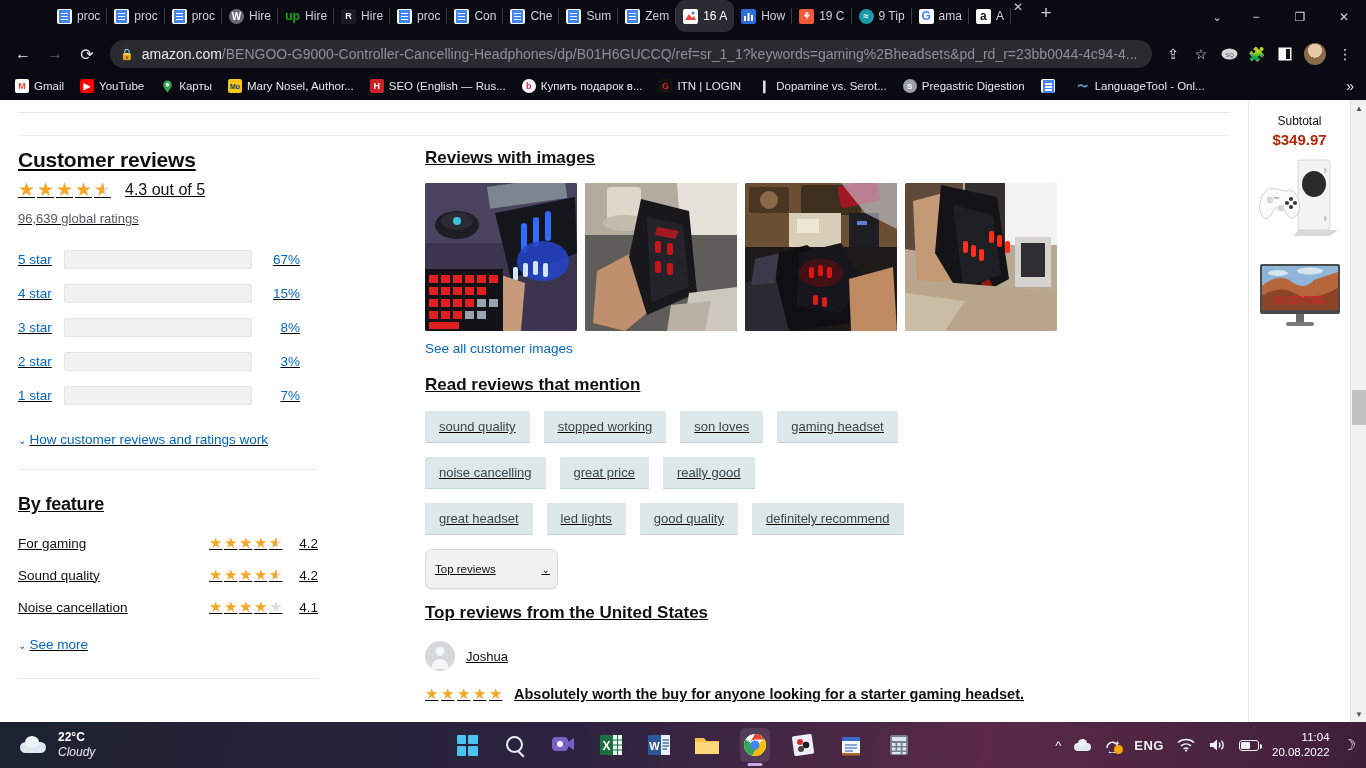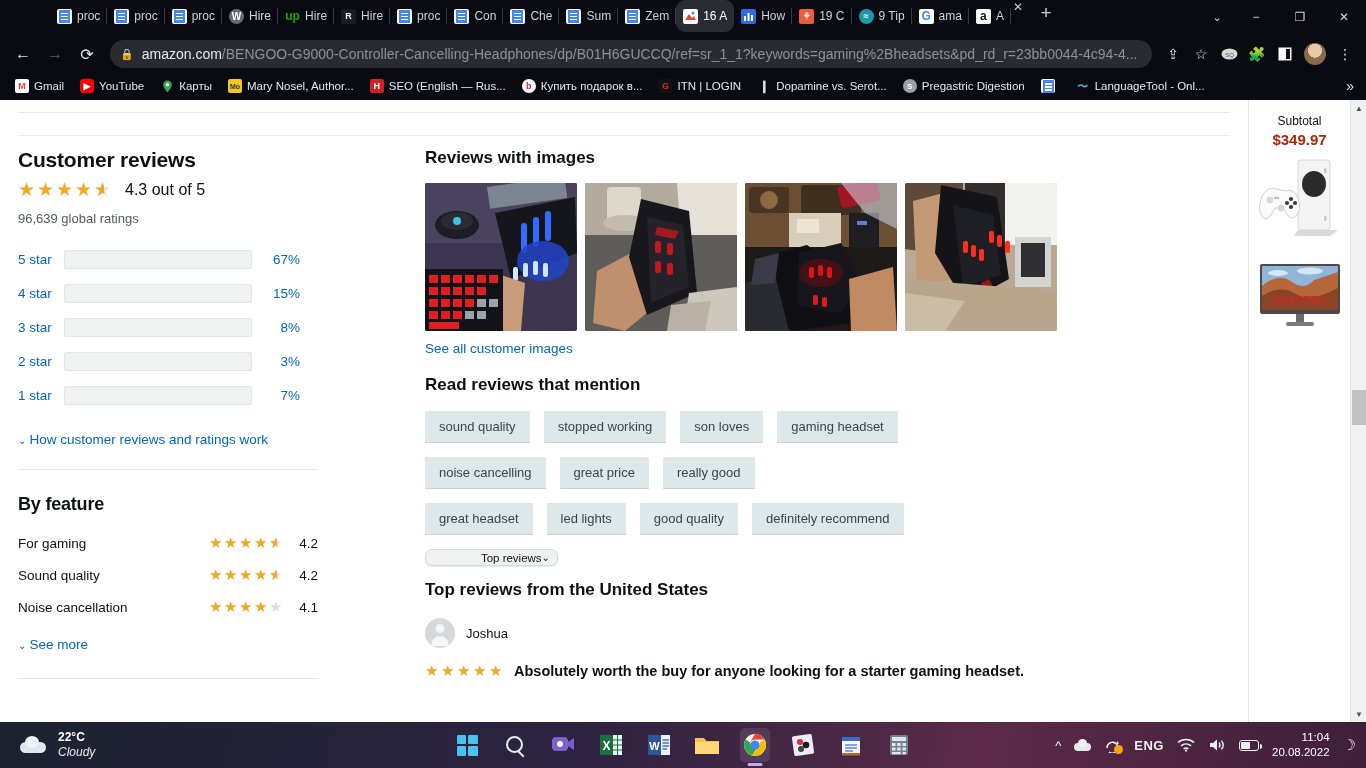--- a/index.html
+++ b/index.html
@@ -94,21 +94,21 @@
   }
   .bmico {
     width: 14px; height: 14px; flex: 0 0 14px; border-radius: 2px;
     display: flex; align-items: center; justify-content: center;
     font-size: 9px; font-weight: bold; color: #fff;
   }
   .bm-overflow { margin-left: auto; color: #e6e7eb; font-size: 14px; padding-right: 4px; }
 
   
   .page { position: relative; height: 622px; background: #fff; display: flex; }
-  .content { flex: 1; position: relative; overflow: hidden; }
+  .content { flex: 1; position: relative; overflow: hidden; text-decoration: underline; }
   .hr-top { position: absolute; left: 18px; right: 18px; top: 12px; height: 1px; background: #e7e7e7; }
   .hr-top2 { position: absolute; left: 18px; right: 18px; top: 35px; height: 1px; background: #ededed; }
 
   .cols { display: flex; padding-left: 18px; padding-top: 48px; }
   .leftcol { width: 300px; flex: 0 0 300px; }
   .rightcol { flex: 1; padding-left: 107px; }
 
   h2.amz {
     font-size: 21px; font-weight: 700; color: #0f1111; letter-spacing: -0.2px;
   }
@@ -154,23 +154,23 @@
 
   .tags { margin-top: 16px; }
   .tagrow { display: flex; gap: 14px; margin-bottom: 14px; }
   .tag {
     background: #dce8ea; color: #3a4546; font-size: 13px;
     padding: 8px 14px; border-bottom: 1px solid #c6d3d5; border-radius: 1px;
     white-space: nowrap;
   }
 
   .sortsel {
-    margin-top: 12px; width: 133px; height: 17px; border: 1px solid #d5d9d9;
+    margin-top: 12px; width: 133px; height: 40px; border: 1px solid #d5d9d9;
     border-radius: 7px; background: #f0f2f2;
-    display: flex; align-items: center; justify-content: flex-end;
+    display: flex; align-items: center; justify-content: space-between;
     padding: 0 7px 0 9px; font-size: 11.5px; color: #0f1111;
     box-shadow: 0 1px 1px rgba(0,0,0,.08);
   }
   .sortsel .cv { font-size: 10px; }
 
   .reviewer { display: flex; align-items: center; gap: 11px; margin-top: 18px; }
   .av {
     width: 30px; height: 30px; border-radius: 50%; background: #d5d9d9;
     position: relative; flex: 0 0 30px;
   }

